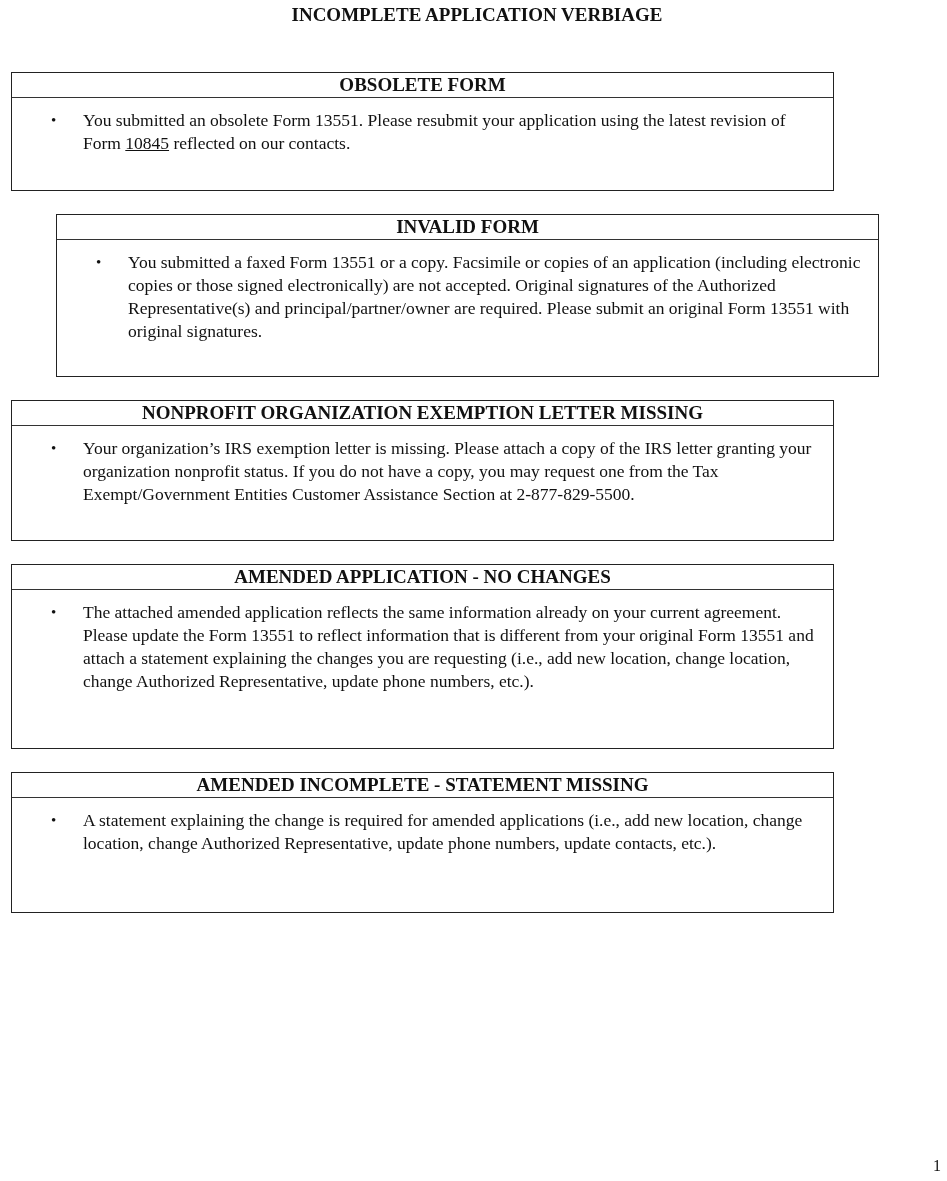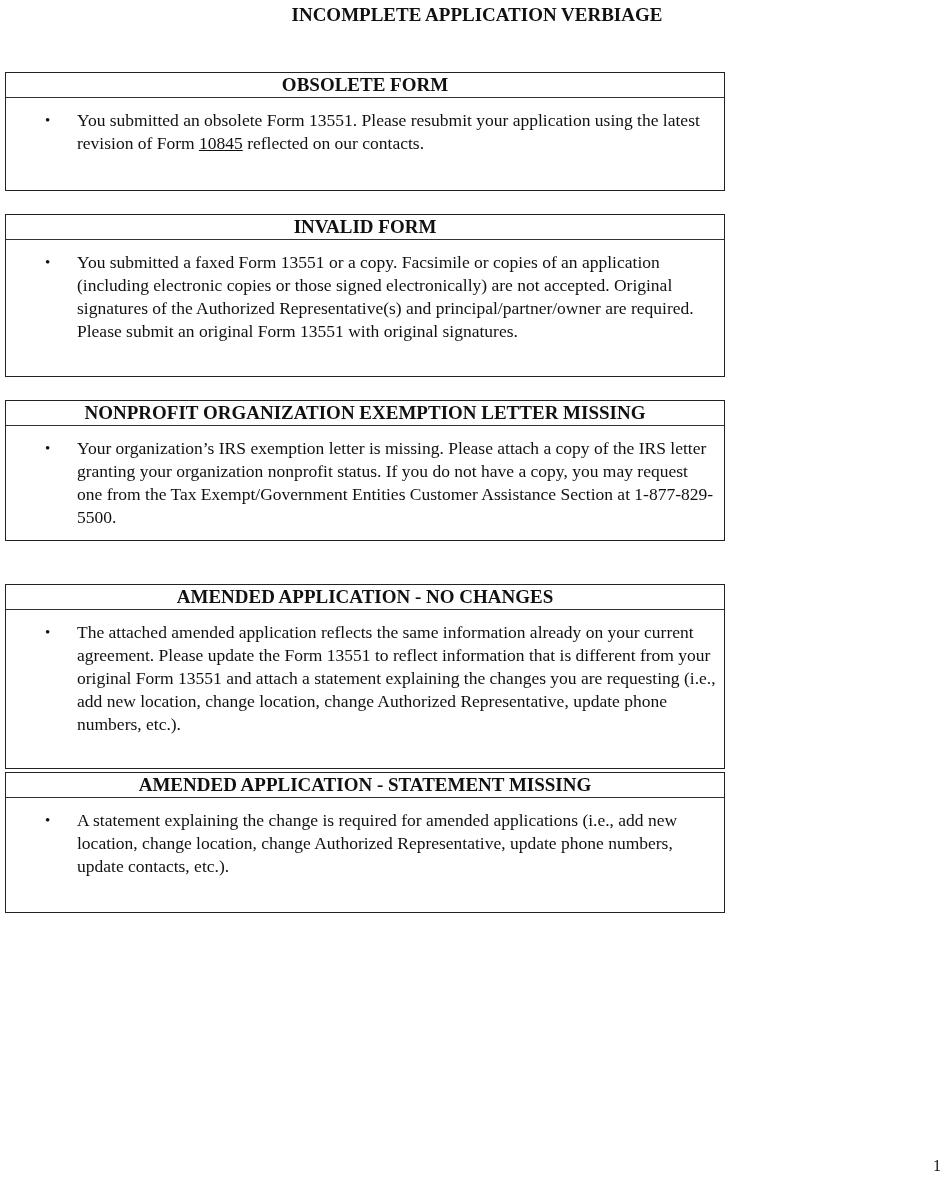--- a/index.html
+++ b/index.html
@@ -6,21 +6,21 @@
   body {
     width: 947px; height: 1181px; position: relative; overflow: hidden;
     font-family: "Liberation Serif", "DejaVu Serif", serif;
     color: #111111;
   }
   .doc-title {
     position: absolute; top: 4px; left: 0; width: 954px;
     text-align: center; font-weight: bold; font-size: 19px; letter-spacing: 0;
   }
   .section {
-    position: absolute; left: 5px; width: 720px;
+    position: absolute; left: 11px; width: 823px;
     border: 1px solid #222; box-sizing: border-box;
   }
   .section-header {
     height: 24px; line-height: 24px; text-align: center;
     font-weight: bold; font-size: 19px;
     border-bottom: 1.5px solid #333;
   }
   .section-body { padding: 11px 0 0 0; }
   .item {
     position: relative; padding-left: 71px; padding-right: 8px;
@@ -42,52 +42,52 @@
 <div class="section" style="top:72px; height:119px;">
   <div class="section-header">OBSOLETE FORM</div>
   <div class="section-body">
     <div class="item">
       <span class="bullet">•</span>
       <span>You submitted an obsolete Form 13551.  Please resubmit your application using the latest revision of Form </span><span class="u">10845</span><span>  reflected on our contacts.</span>
     </div>
   </div>
 </div>
 
-<div class="section" style="top:214px; height:163px;">
+<div class="section" style="top:214px; height:163px;margin-left:45px;">
   <div class="section-header">INVALID FORM</div>
   <div class="section-body">
     <div class="item">
       <span class="bullet">•</span>
       <span>You submitted a faxed Form 13551 or a copy.  Facsimile or copies of an application (including electronic copies or those signed electronically) are not accepted. Original signatures of the Authorized Representative(s) and principal/partner/owner are required. Please submit an original Form 13551 with original signatures.</span>
     </div>
   </div>
 </div>
 
 <div class="section" style="top:400px; height:141px;">
   <div class="section-header">NONPROFIT ORGANIZATION EXEMPTION LETTER MISSING</div>
   <div class="section-body">
     <div class="item">
       <span class="bullet">•</span>
-      <span>Your organization’s IRS exemption letter is missing.  Please attach a copy of the IRS letter granting your organization   nonprofit status.  If you do not have a copy, you may request one from the Tax Exempt/Government Entities Customer Assistance Section at 1-877-829-5500.</span>
+      <span>Your organization’s IRS exemption letter is missing.  Please attach a copy of the IRS letter granting your organization   nonprofit status.  If you do not have a copy, you may request one from the Tax Exempt/Government Entities Customer Assistance Section at 2-877-829-5500.</span>
     </div>
   </div>
 </div>
 
-<div class="section" style="top:564px; height:185px;margin-top:20px;">
+<div class="section" style="top:564px; height:185px;">
   <div class="section-header">AMENDED APPLICATION - NO CHANGES</div>
   <div class="section-body">
     <div class="item">
       <span class="bullet">•</span>
       <span>The attached amended application reflects the same information already on your current agreement.  Please update the Form 13551 to reflect information that is different from your original Form 13551 and attach a statement explaining the changes you are requesting (i.e., add new location, change location, change Authorized Representative, update phone numbers, etc.).</span>
     </div>
   </div>
 </div>
 
 <div class="section" style="top:772px; height:141px;">
-  <div class="section-header">AMENDED APPLICATION - STATEMENT MISSING</div>
+  <div class="section-header">AMENDED INCOMPLETE - STATEMENT MISSING</div>
   <div class="section-body">
     <div class="item">
       <span class="bullet">•</span>
       <span>A statement explaining the change is required for amended applications (i.e., add new location, change location, change Authorized Representative, update phone numbers, update contacts, etc.).</span>
     </div>
   </div>
 </div>
 
 <div class="page-number">1</div>
 

